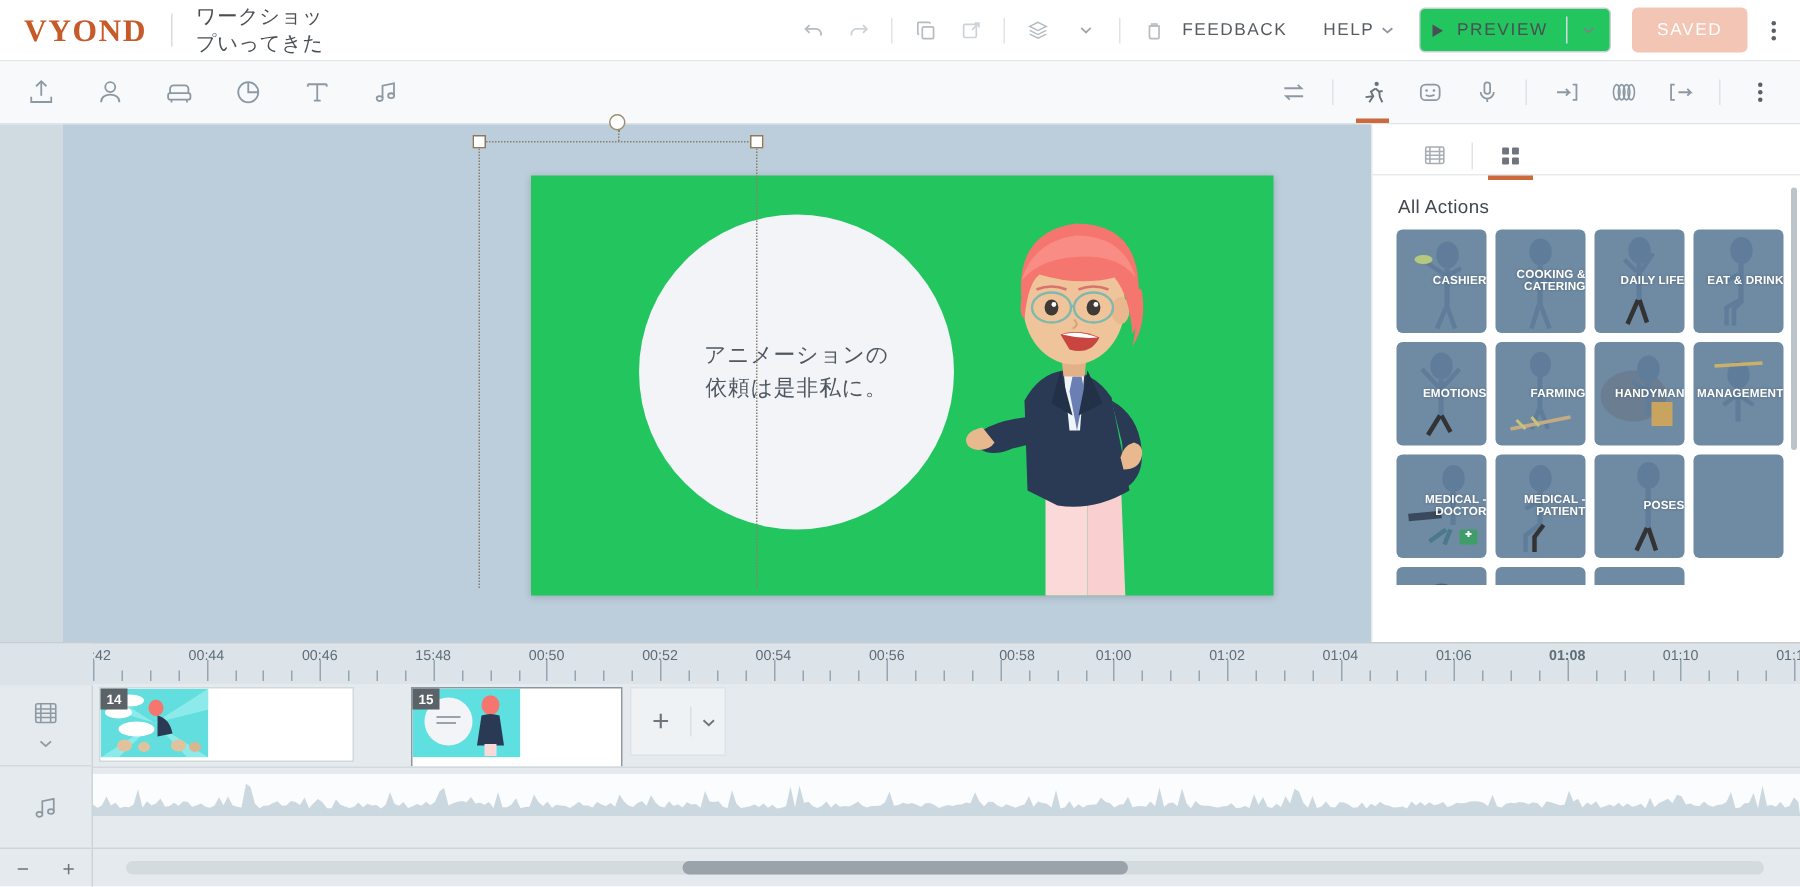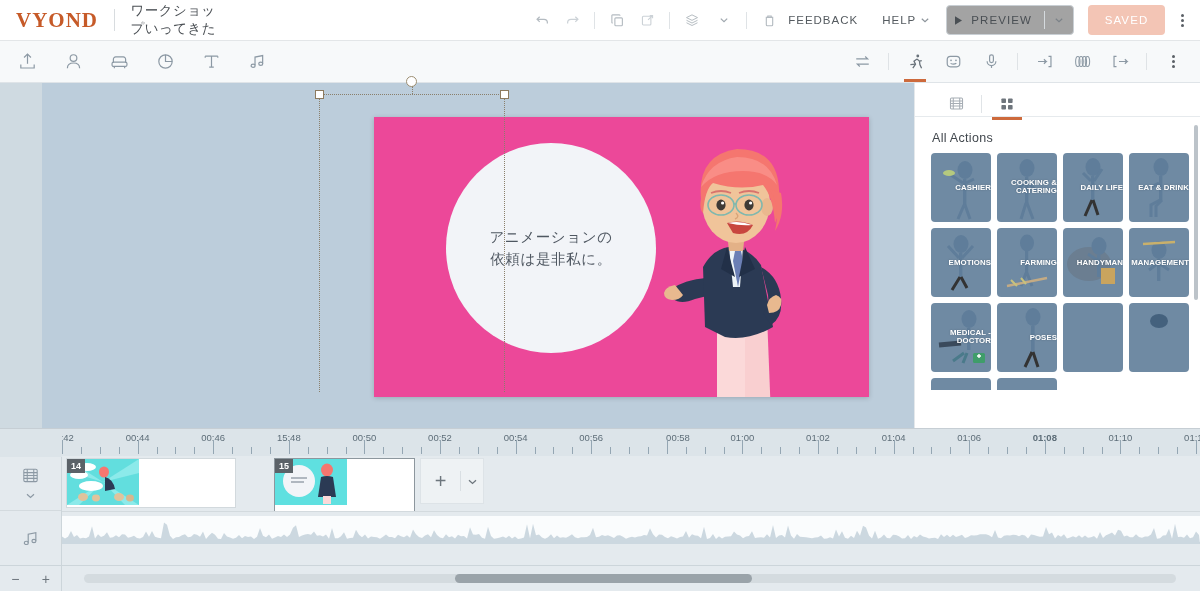--- a/index.html
+++ b/index.html
@@ -39,21 +39,21 @@
   .hdr-right {
     margin-left: auto; display: flex; align-items: center; padding-right: 10px;
   }
   .txt-btn {
     font-size: 11.5px; color: #555b60; letter-spacing: 1px;
     cursor: pointer; padding: 0 4px;
   }
   .help-wrap { display: flex; align-items: center; margin-left: 16px; cursor: pointer; }
   .preview-btn {
     margin-left: 16px; height: 30px; border: 1px solid #c9cfd4; border-radius: 4px;
-    display: flex; align-items: center; cursor: pointer; background: #a3a3a3;
+    display: flex; align-items: center; cursor: pointer; background: #22c55e;
   }
   .preview-btn .lbl {
     font-size: 11.5px; color: #4a4f54; letter-spacing: 1.1px;
     padding: 0 12px 0 6px; display: flex; align-items: center; gap: 7px;
   }
   .preview-div { width: 1px; height: 18px; background: #d5dade; }
   .preview-chev { padding: 0 9px; display: flex; align-items: center; }
   .saved-btn {
     margin-left: 14px; width: 77px; height: 30px; border-radius: 4px;
     background: #f3c5b5; color: #ffffff; font-size: 11.5px; letter-spacing: 1.1px;
@@ -88,23 +88,22 @@
   .stage-outer {
     position: absolute; left: 0; top: 83px; width: 914px; height: 345px;
     background: #cfdae1;
   }
   .stage-inner {
     position: absolute; left: 42px; top: 0px; width: 872px; height: 345px;
     background: #bccddb;
   }
   .canvas {
     position: absolute; left: 312px; top: 34px; width: 495px; height: 280px;
-    background: #ec4899; box-shadow: 0 1px 5px rgba(0,0,0,.18);
+    background: #22c55e; box-shadow: 0 1px 5px rgba(0,0,0,.18);
     overflow: hidden;
-    margin-left: 20px;
   }
   .bubble {
     position: absolute; left: 72px; top: 26px; width: 210px; height: 210px;
     border-radius: 50%; background: #f2f4f8;
     display: flex; align-items: center; justify-content: center;
   }
   .bubble-txt {
     font-size: 14.5px; color: #4f5761; line-height: 1.55;
     text-align: center; letter-spacing: .6px;
   }
@@ -641,20 +640,30 @@
         <div class="tile">
             <svg class="fig" viewBox="0 0 60 69" width="60" height="69">
               <ellipse cx="38" cy="16" rx="7.5" ry="9" fill="#5f7d9a"></ellipse>
               <rect x="36" y="25" width="3.4" height="22" fill="#5f7d9a"></rect>
               <path d="M8 42 L30 40" stroke="#3a4a5c" stroke-width="5"></path>
               <path d="M33 50 L22 58M36 50 L32 60" stroke="#4a7a8a" stroke-width="3"></path>
               <rect x="42" y="50" width="12" height="10" rx="1.5" fill="#3f9d6a"></rect>
               <path d="M46 53h4M48 51v4" stroke="#fff" stroke-width="1.4"></path>
             </svg>
             <span class="tlabel">MEDICAL - DOCTOR</span>
+          </div>
+        <div class="tile">
+            <svg class="fig" viewBox="0 0 60 69" width="60" height="69">
+              <ellipse cx="30" cy="16" rx="7.5" ry="9" fill="#5f7d9a"></ellipse>
+              <rect x="28" y="25" width="3.4" height="22" fill="#5f7d9a"></rect>
+              <path d="M29 47 L20 54 L20 65" stroke="#5f7d9a" stroke-width="3" fill="none"></path>
+              <path d="M32 47 L26 55 L26 65" stroke="#333" stroke-width="3" fill="none"></path>
+              <path d="M28 32 L20 36" stroke="#5f7d9a" stroke-width="3"></path>
+            </svg>
+            <span class="tlabel">MEDICAL - PATIENT</span>
           </div>
         <div class="tile">
             <svg class="fig" viewBox="0 0 60 69" width="60" height="69">
               <ellipse cx="36" cy="14" rx="7.5" ry="9" fill="#5f7d9a"></ellipse>
               <rect x="34" y="23" width="3.6" height="26" fill="#5f7d9a"></rect>
               <path d="M35 49 L28 64M36 49 L41 64" stroke="#333" stroke-width="3"></path>
             </svg>
             <span class="tlabel">POSES</span>
           </div>
 

